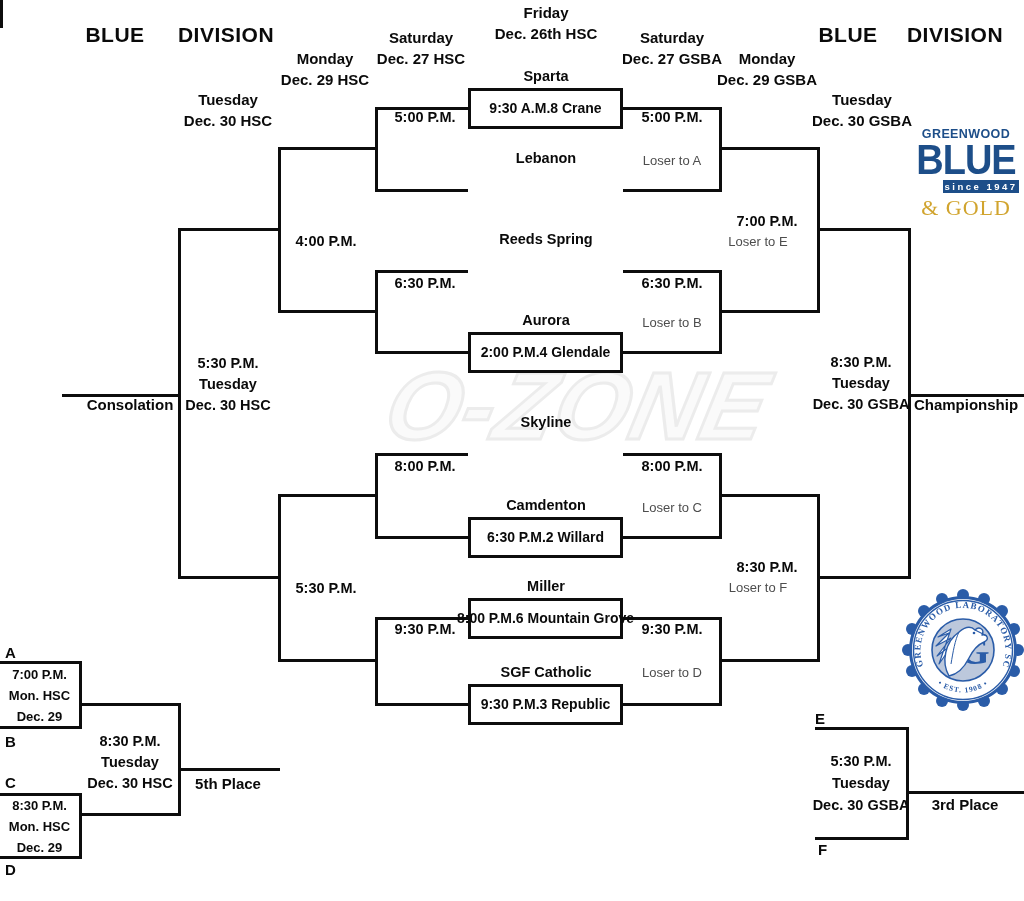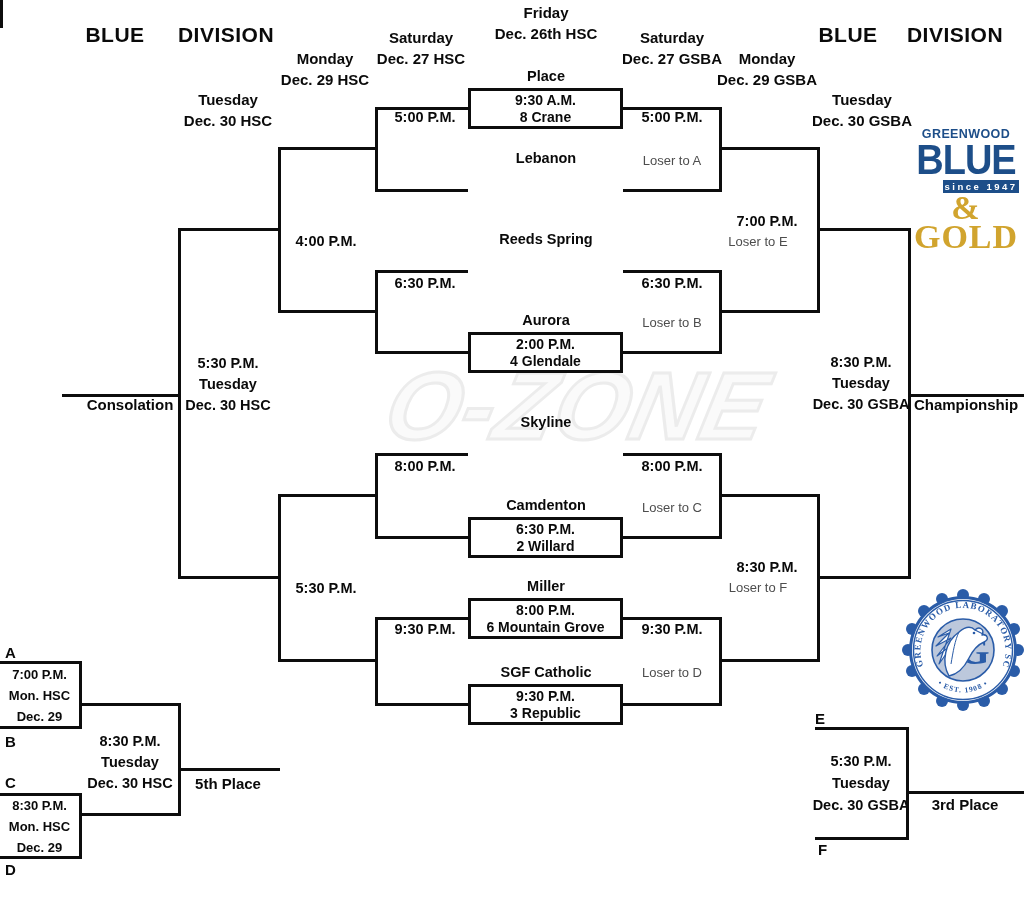--- a/index.html
+++ b/index.html
@@ -6,38 +6,38 @@
   #stage{position:relative;width:1024px;height:901px;background:#ffffff;overflow:hidden;
          font-family:"Liberation Sans",sans-serif;color:#0a0a0a;}
   
   .hl,.vl{position:absolute;background:#0d0d0d;z-index:1;}
   .hl{height:3px;} .vl{width:3px;}
   
   .div-word{position:absolute;transform:translate(-50%,-50%);font-weight:bold;font-size:21px;letter-spacing:.5px;white-space:nowrap;z-index:2;}
   .hdr2{position:absolute;transform:translateX(-50%);text-align:center;font-weight:bold;font-size:15px;line-height:21px;white-space:nowrap;z-index:2;}
   
   .gbox{position:absolute;left:468px;width:155px;height:41px;box-sizing:border-box;border:3px solid #0d0d0d;background:#fff;
-        display:flex;flex-direction:column;align-items:center;justify-content:center;
+        display:flex;flex-direction:row;align-items:center;justify-content:center;
         font-weight:bold;font-size:14px;line-height:17px;white-space:nowrap;z-index:3;}
   .tm{position:absolute;left:546px;transform:translateX(-50%);font-weight:bold;font-size:14.5px;white-space:nowrap;z-index:3;}
   
   .lbl{position:absolute;transform:translate(-50%,-50%);font-weight:bold;font-size:14.5px;white-space:nowrap;z-index:3;}
   .big{font-size:15px;}
   .loser{position:absolute;transform:translate(-50%,-50%);font-weight:normal;font-size:13px;color:#4d4d4d;white-space:nowrap;z-index:3;}
   .blk3{position:absolute;transform:translateX(-50%);text-align:center;font-weight:bold;font-size:14.5px;line-height:21px;white-space:nowrap;z-index:3;}
   .slot{position:absolute;font-weight:bold;font-size:15px;z-index:3;}
   .minibox{position:absolute;left:-3px;width:85px;box-sizing:border-box;border:3px solid #0d0d0d;background:#fff;
            display:flex;flex-direction:column;align-items:center;justify-content:center;
            font-weight:bold;font-size:13px;line-height:21px;white-space:nowrap;z-index:3;}
   
   #bg-logo{position:absolute;left:913px;top:127px;width:106px;text-align:center;z-index:3;}
   .bg-greenwood{color:#1d4e89;font-weight:bold;font-size:12.5px;letter-spacing:.4px;line-height:14px;}
   .bg-blue{color:#1d4e89;font-weight:bold;font-size:38px;line-height:37px;letter-spacing:-1px;transform:scaleY(1.12);}
   .bg-bar{background:#1d4e89;color:#fff;font-weight:bold;font-size:9.5px;letter-spacing:2.5px;line-height:13px;margin-top:2px;margin-left:30px;}
-  .bg-gold{color:#d1a42e;font-family:"Liberation Serif",serif;font-weight:bold;font-size:34px;line-height:29px;letter-spacing:1px;}
+  .bg-gold{color:#d1a42e;font-family:"Liberation Serif",serif;font-weight:normal;font-size:22px;line-height:29px;letter-spacing:1px;}
   
   #seal{position:absolute;left:902px;top:589px;z-index:3;}
   
   #watermark{position:absolute;left:388px;top:356px;width:400px;z-index:0;
              font-weight:bold;font-style:italic;font-size:96px;line-height:100px;letter-spacing:1px;
              color:#fafafa;-webkit-text-stroke:3px #ececec;text-shadow:0 0 1px #eaeaea;
              transform:skewX(-12deg);white-space:nowrap;}
 </style>
 </head>
 <body>
@@ -73,21 +73,21 @@
     </div>
   <div class="hdr2" style="left:767px;top:48px">
       <div>Monday</div>
       <div>Dec. 29 GSBA</div>
     </div>
   <div class="hdr2" style="left:862px;top:89px">
       <div>Tuesday</div>
       <div>Dec. 30 GSBA</div>
     </div>
 
-  <div class="tm" style="top:68px">Place</div>
+  <div class="tm" style="top:68px">Sparta</div>
   <div class="gbox" style="top:88px">
       <div>9:30 A.M.</div>
       <div>8 Crane</div>
     </div>
   <div class="tm" style="top:150px">Lebanon</div>
   <div class="tm" style="top:231px">Reeds Spring</div>
   <div class="tm" style="top:312px">Aurora</div>
   <div class="gbox" style="top:332px">
       <div>2:00 P.M.</div>
       <div>4 Glendale</div>

